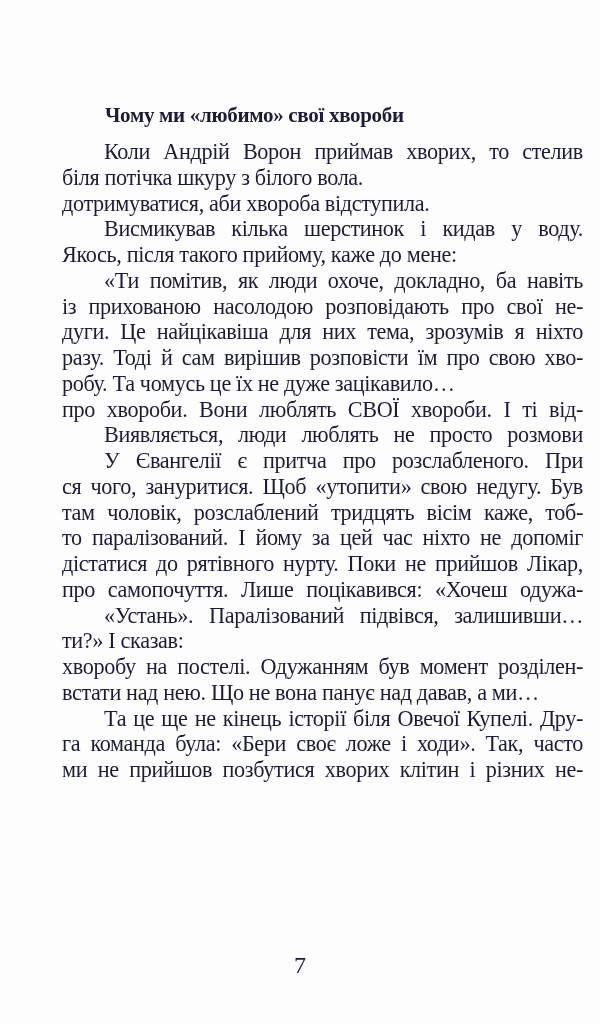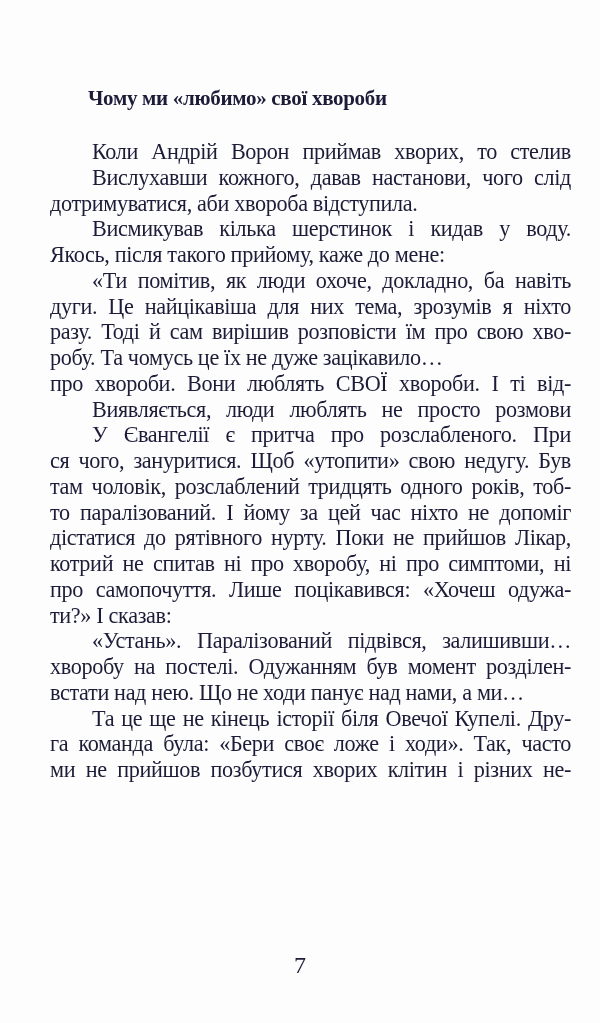--- a/index.html
+++ b/index.html
@@ -4,61 +4,61 @@
 <style>
   html, body { margin:0; padding:0; }
   body {
     width:600px; height:1023px; background:#fdfdfd; position:relative; overflow:hidden;
     font-family: "Liberation Serif", "DejaVu Serif", serif;
     color:#1c1c38;
   }
   .page { position:absolute; left:46px; top:0; width:521px; }
   .title {
     position:absolute; left:42px; top:86px; white-space:nowrap;
-    font-weight:bold; font-size:21px; letter-spacing:-0.3px; margin:0;
+    font-weight:bold; font-size:21px; letter-spacing:-0.3px; margin:17px;
   }
-  .body { position:absolute; left:4px; top:139px; width:521px; }
+  .body { position:absolute; left:16px; top:139px; width:521px; }
   .line {
     display:block; height:25.75px; line-height:25.75px; font-size:22.2px;
     white-space:nowrap; text-align:justify; text-align-last:justify;
     letter-spacing:-0.35px;
   }
   .line.indent { padding-left:42px; }
   .line.last { text-align-last:left; }
   .pagenum {
     position:absolute; left:0; width:600px; top:952px; text-align:center;
     font-size:24px;
   }
 </style>
 </head>
 <body>
 
 <div class="page">
   <h2 class="title">Чому ми «любимо» свої хвороби</h2>
   <div class="body" id="body">
       <span class="line indent">Коли Андрій Ворон приймав хворих, то стелив</span>
-      <span class="line indent">Вислухавши кожного, давав настанови, чого слід</span>
+      <span class="line last">біля потічка шкуру з білого вола.</span>
       <span class="line last">дотримуватися, аби хвороба відступила.</span>
       <span class="line indent">Висмикував кілька шерстинок і кидав у воду.</span>
       <span class="line last">Якось, після такого прийому, каже до мене:</span>
       <span class="line indent">«Ти помітив, як люди охоче, докладно, ба навіть</span>
+      <span class="line">із прихованою насолодою розповідають про свої не-</span>
       <span class="line">дуги. Це найцікавіша для них тема, зрозумів я ніхто</span>
       <span class="line">разу. Тоді й сам вирішив розповісти їм про свою хво-</span>
       <span class="line last">робу. Та чомусь це їх не дуже зацікавило…</span>
       <span class="line">про хвороби. Вони люблять СВОЇ хвороби. І ті від-</span>
       <span class="line indent">Виявляється, люди люблять не просто розмови</span>
       <span class="line indent">У Євангелії є притча про розслабленого. При</span>
       <span class="line">ся чого, зануритися. Щоб «утопити» свою недугу. Був</span>
-      <span class="line">там чоловік, розслаблений тридцять одного років, тоб-</span>
+      <span class="line">там чоловік, розслаблений тридцять вісім каже, тоб-</span>
       <span class="line">то паралізований. І йому за цей час ніхто не допоміг</span>
       <span class="line">дістатися до рятівного нурту. Поки не прийшов Лікар,</span>
-      <span class="line">котрий не спитав ні про хворобу, ні про симптоми, ні</span>
       <span class="line">про самопочуття. Лише поцікавився: «Хочеш одужа-</span>
+      <span class="line indent">«Устань». Паралізований підвівся, залишивши…</span>
       <span class="line last">ти?» І сказав:</span>
-      <span class="line indent">«Устань». Паралізований підвівся, залишивши…</span>
       <span class="line">хворобу на постелі. Одужанням був момент розділен-</span>
-      <span class="line last">встати над нею. Що не ходи панує над нами, а ми…</span>
+      <span class="line last">встати над нею. Що не вона панує над давав, а ми…</span>
       <span class="line indent">Та це ще не кінець історії біля Овечої Купелі. Дру-</span>
       <span class="line">га команда була: «Бери своє ложе і ходи». Так, часто</span>
       <span class="line">ми не прийшов позбутися хворих клітин і різних не-</span>
     </div>
 </div>
 <div class="pagenum">7</div>
 
 </body></html>

